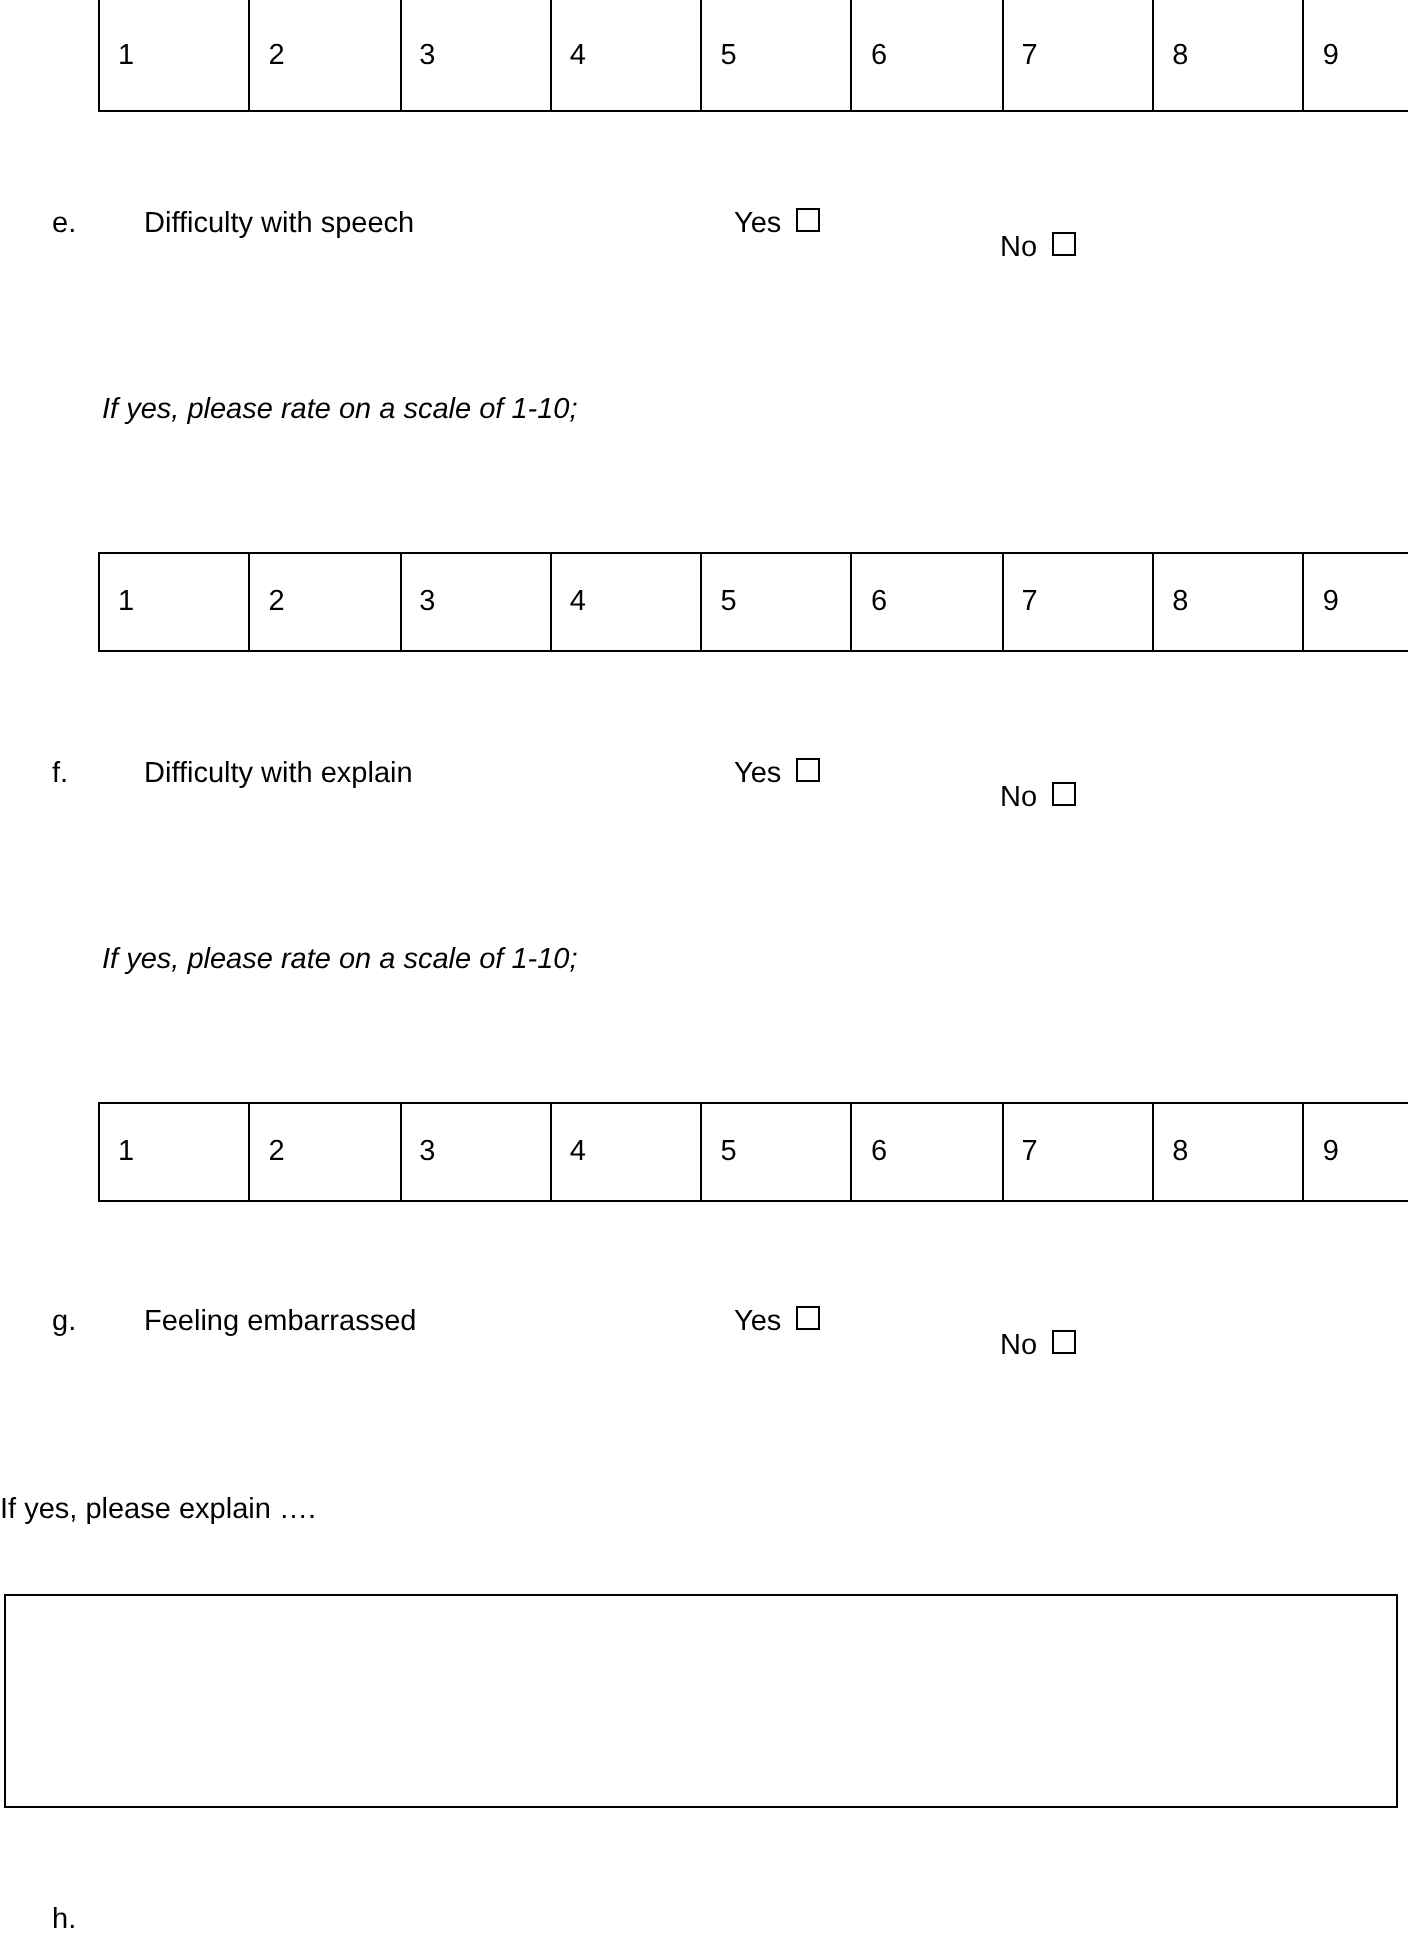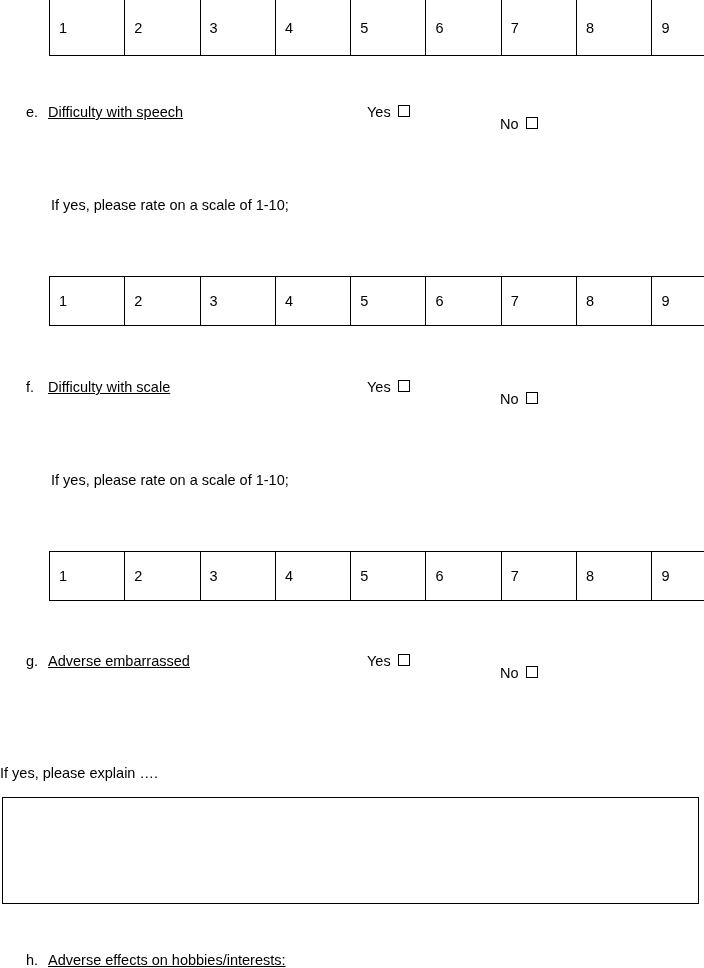--- a/index.html
+++ b/index.html
@@ -60,24 +60,23 @@
   }
   .qletter {
     position: absolute;
     left: 26px;
     top: 0;
     width: 24px;
     text-align: left;
   }
   .qtext {
     position: absolute;
-    left: 48px;
-    top: 0;
-    white-space: nowrap;
-    text-decoration: underline;
+    left: 72px;
+    top: 0;
+    white-space: nowrap;
   }
   .yes-opt {
     position: absolute;
     left: 367px;
     top: 0;
     white-space: nowrap;
   }
   .no-opt {
     position: absolute;
     left: 500px;
@@ -93,20 +92,21 @@
     margin-left: 7px;
     position: relative;
     top: 0px;
     vertical-align: baseline;
   }
 
   .ifyes {
     position: absolute;
     left: 51px;
     white-space: nowrap;
+    font-style: italic;
   }
   .ifyes-left {
     position: absolute;
     left: 0px;
     white-space: nowrap;
   }
 
   
   .textbox {
     position: absolute;
@@ -168,21 +168,21 @@
         <td>8</td>
         <td>9</td>
 
       </tr>
     </tbody>
       </table>
   </div>
 
   <div class="qrow" style="top:379px;">
     <span class="qletter">f.</span>
-    <span class="qtext">Difficulty with scale</span>
+    <span class="qtext">Difficulty with explain</span>
     <span class="yes-opt">
       <span>Yes</span><span class="cbox"></span>
     </span>
     <span class="no-opt">
       <span>No</span><span class="cbox"></span>
     </span>
   </div>
 
   <div class="ifyes" style="top:472px;">If yes, please rate on a scale of 1-10;</div>
 
@@ -200,31 +200,30 @@
         <td>8</td>
         <td>9</td>
 
       </tr>
     </tbody>
       </table>
   </div>
 
   <div class="qrow" style="top:653px;">
     <span class="qletter">g.</span>
-    <span class="qtext">Adverse embarrassed</span>
+    <span class="qtext">Feeling embarrassed</span>
     <span class="yes-opt">
       <span>Yes</span><span class="cbox"></span>
     </span>
     <span class="no-opt">
       <span>No</span><span class="cbox"></span>
     </span>
   </div>
 
-  <div class="ifyes-left" style="top:747px;margin-top:18px;">If yes, please explain ….</div>
+  <div class="ifyes-left" style="top:747px;">If yes, please explain ….</div>
 
   <div class="textbox" style="top:797px;"></div>
 
   <div class="qrow" style="top:952px;">
     <span class="qletter">h.</span>
-    <span class="qtext">Adverse effects on hobbies/interests:</span>
   </div>
 
 </div>
 
 </body></html>

